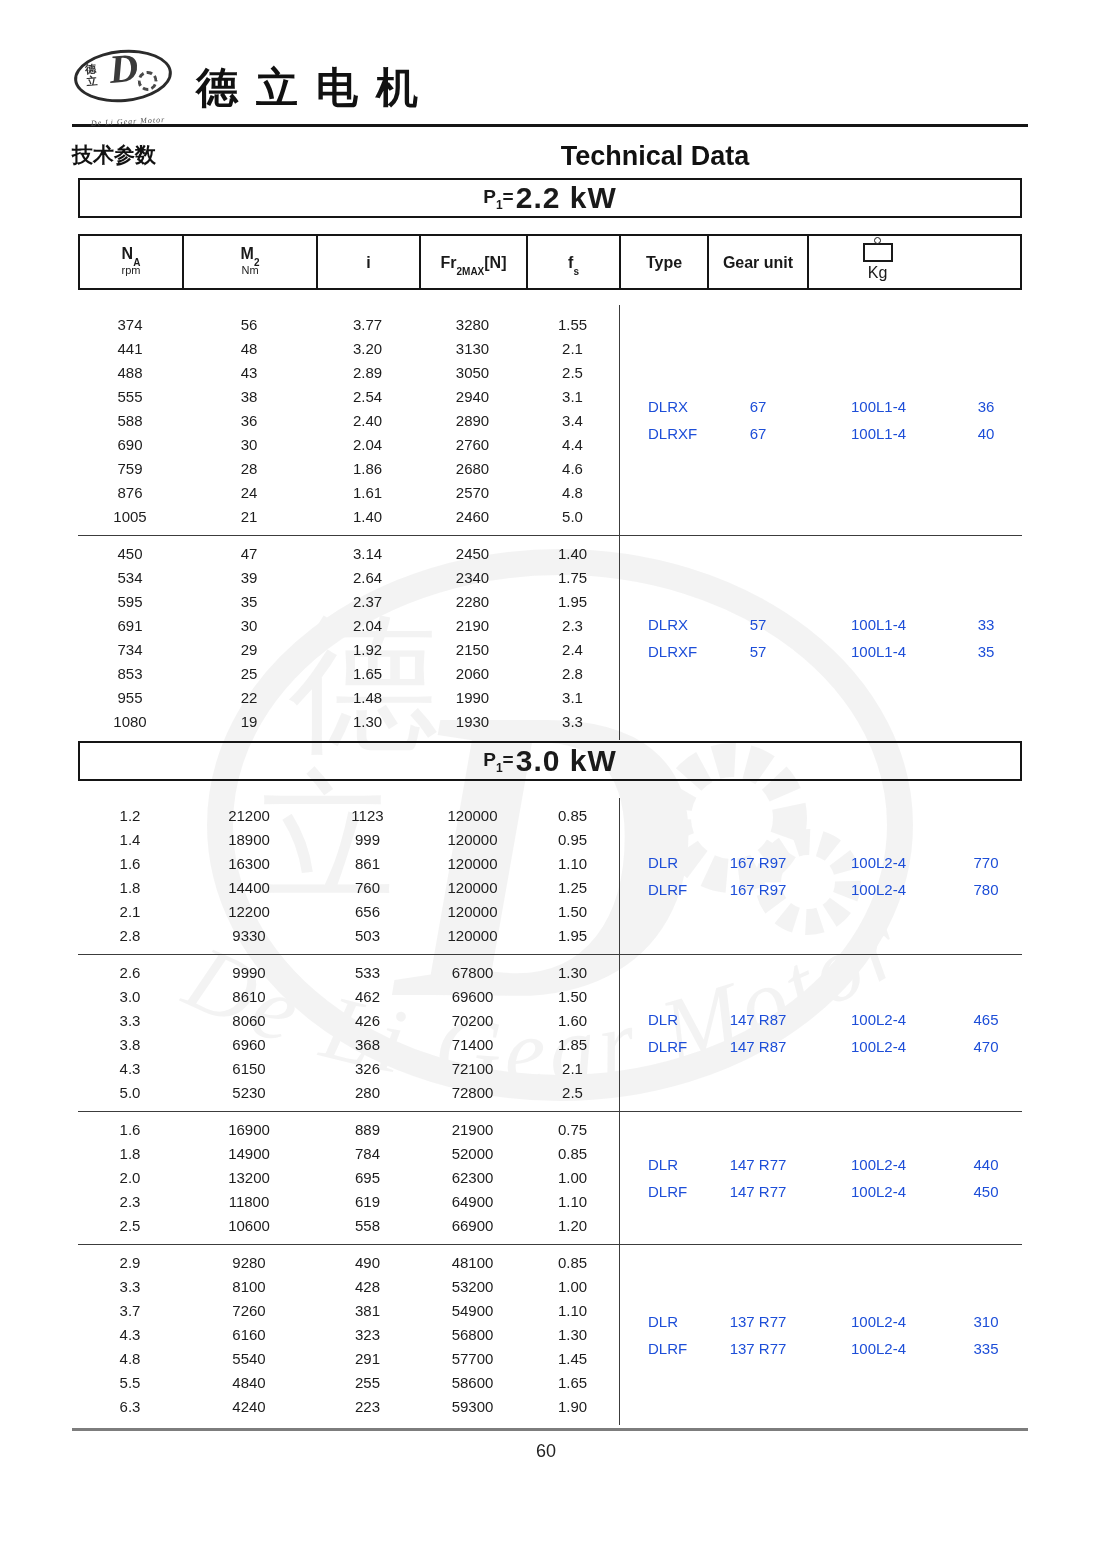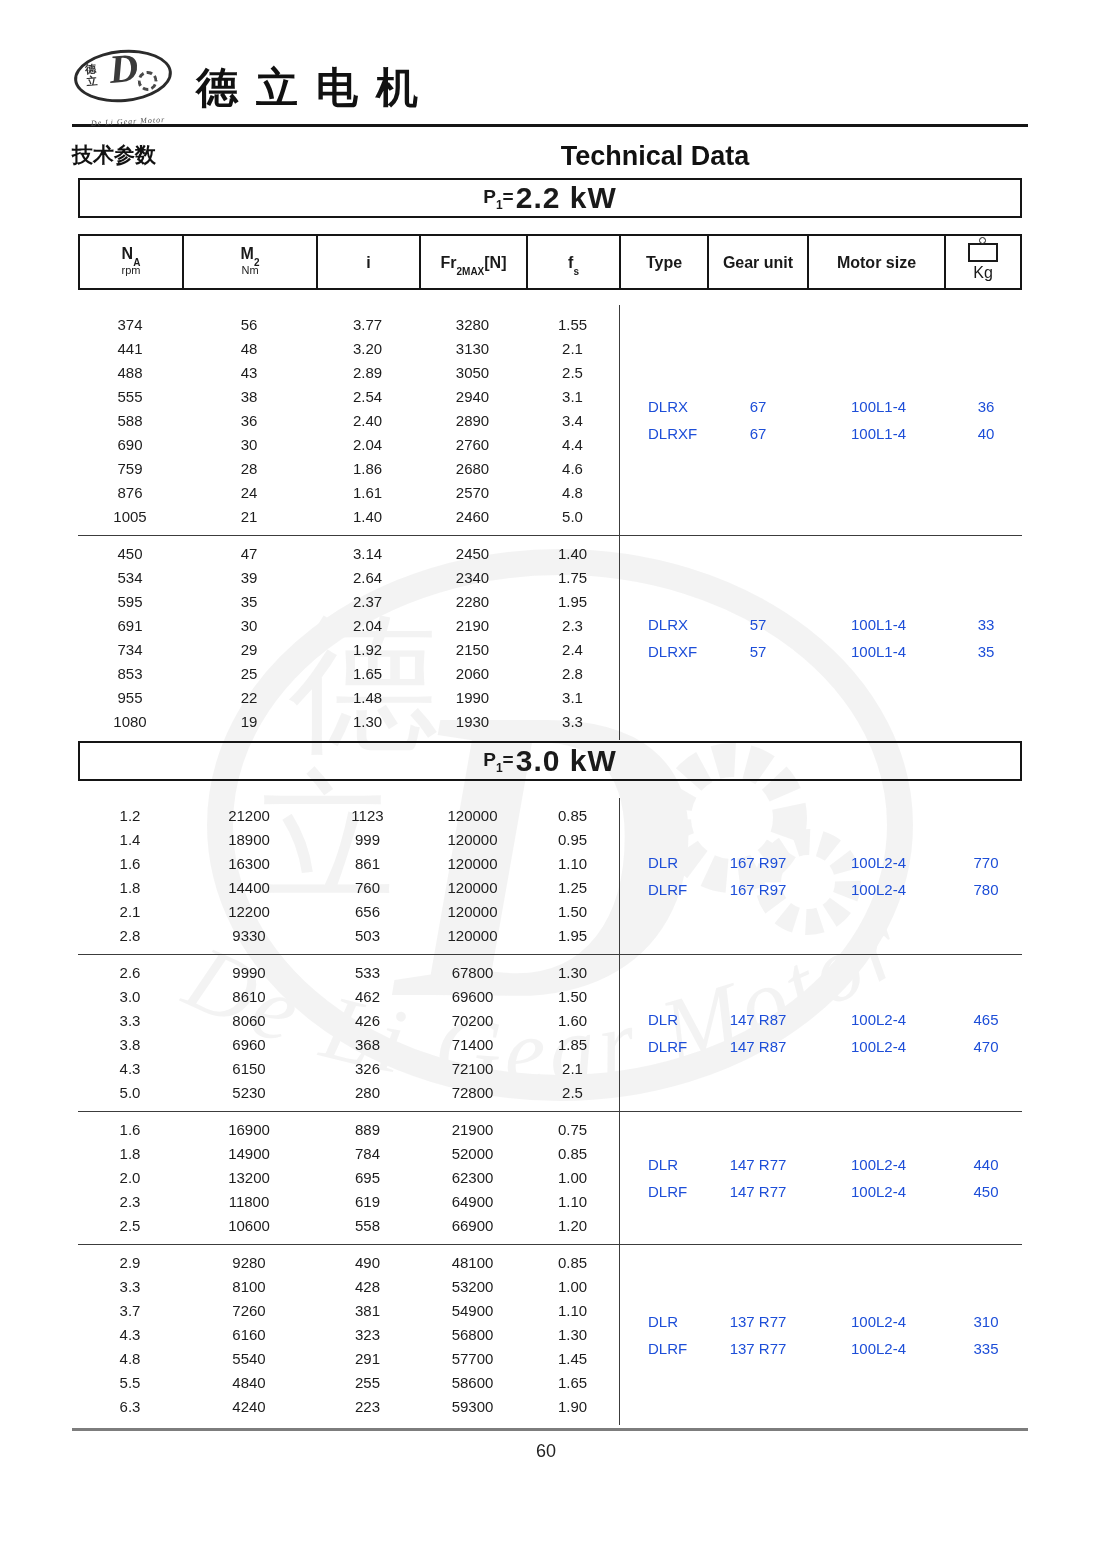--- a/index.html
+++ b/index.html
@@ -107,23 +107,20 @@
         <div>Fr<sub>2MAX</sub>[N]</div>
       </div>
       <div class="hcell">
         <div>f<sub>s</sub></div>
       </div>
       <div class="hcell">
         <div>Type</div>
       </div>
       <div class="hcell">
         <div>Gear unit</div>
-      </div>
-      <div class="hcell">
-        <div>Motor size</div>
       </div>
       <div class="hcell">
         <div class="kg-icon">
           <div class="kg-knob"></div>
         </div>
         <div style="font-weight: normal;">Kg</div>
       </div>
     </div>
   <div class="tdata" id="t0">
       <div class="block">

